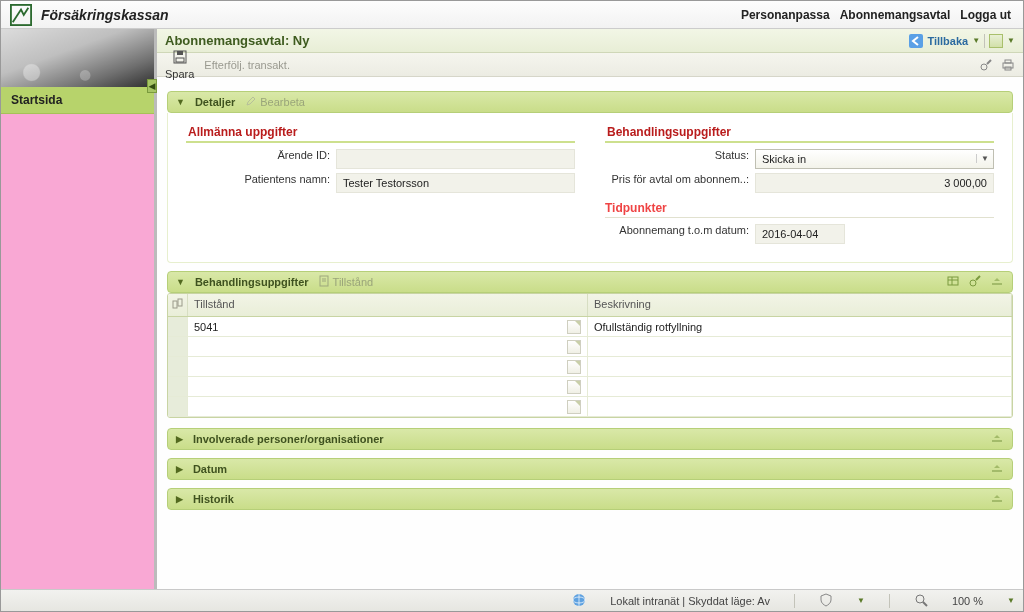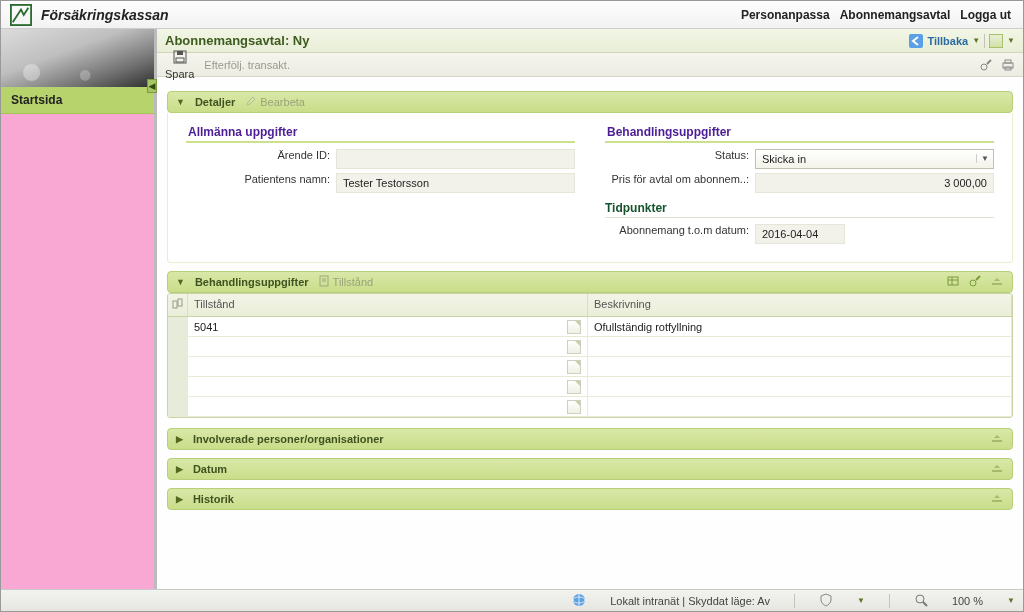--- a/index.html
+++ b/index.html
@@ -48,22 +48,22 @@
   .panel-head .tri { font-size:9px; color:#52691f; }
   .panel-head .ghost { color:#9aa57a; font-weight:normal; display:flex; align-items:center; gap:3px;}
   .panel-head .right-icons { margin-left:auto; display:flex; gap:8px; color:#6a7a3e; font-weight:normal;}
 
   .panel-body { border:1px solid #e7efce; border-top:none; border-radius:0 0 4px 4px; padding:8px 18px 14px 18px; margin-bottom:8px; background:#fff;}
   .panel-head.alone { margin-bottom:8px; }
 
   .two-col { display:flex; gap:30px; }
   .col { flex:1; }
 
-  .section-title { color:#4c1d95; font-weight:bold; font-size:12px; border-bottom:2px solid #cde08e; padding:4px 2px 2px 2px; margin-bottom:6px;}
-  .sub-title { color:#14532d; font-weight:bold; font-size:12px; border-bottom:1px solid #e1e1cf; padding-top:4px; padding-bottom:2px; margin-bottom:6px;}
+  .section-title { color:#b91c1c; font-weight:bold; font-size:12px; border-bottom:2px solid #cde08e; padding:4px 2px 2px 2px; margin-bottom:6px;}
+  .sub-title { color:#ef4444; font-weight:bold; font-size:12px; border-bottom:1px solid #e1e1cf; padding-top:4px; padding-bottom:2px; margin-bottom:6px;}
 
   .field-row { display:flex; align-items:flex-start; margin-bottom:4px; }
   .field-row label { width:150px; text-align:right; padding-right:6px; color:#333;}
   .field-row .input { flex:1; height:20px; background:#f2f2ea; border:1px solid #e5e5da; padding:2px 6px; display:flex; align-items:center; }
   .field-row .input.short { flex:0 0 90px; }
   .field-row .calbtn { width:18px; height:18px; margin-left:4px; border:1px solid #c07050; background:linear-gradient(#fff,#fcd9c8); display:flex; align-items:center; justify-content:center;}
   .select { flex:1; height:20px; border:1px solid #bfbfb2; background:linear-gradient(#fff,#f3f3ea); padding:0 18px 0 6px; display:flex; align-items:center; position:relative;}
   .select::after { content:"▼"; font-size:8px; color:#555; position:absolute; right:4px; top:4px; border-left:1px solid #ccc; padding-left:4px;}
   .num-right { text-align:right; width:100%;}
 

